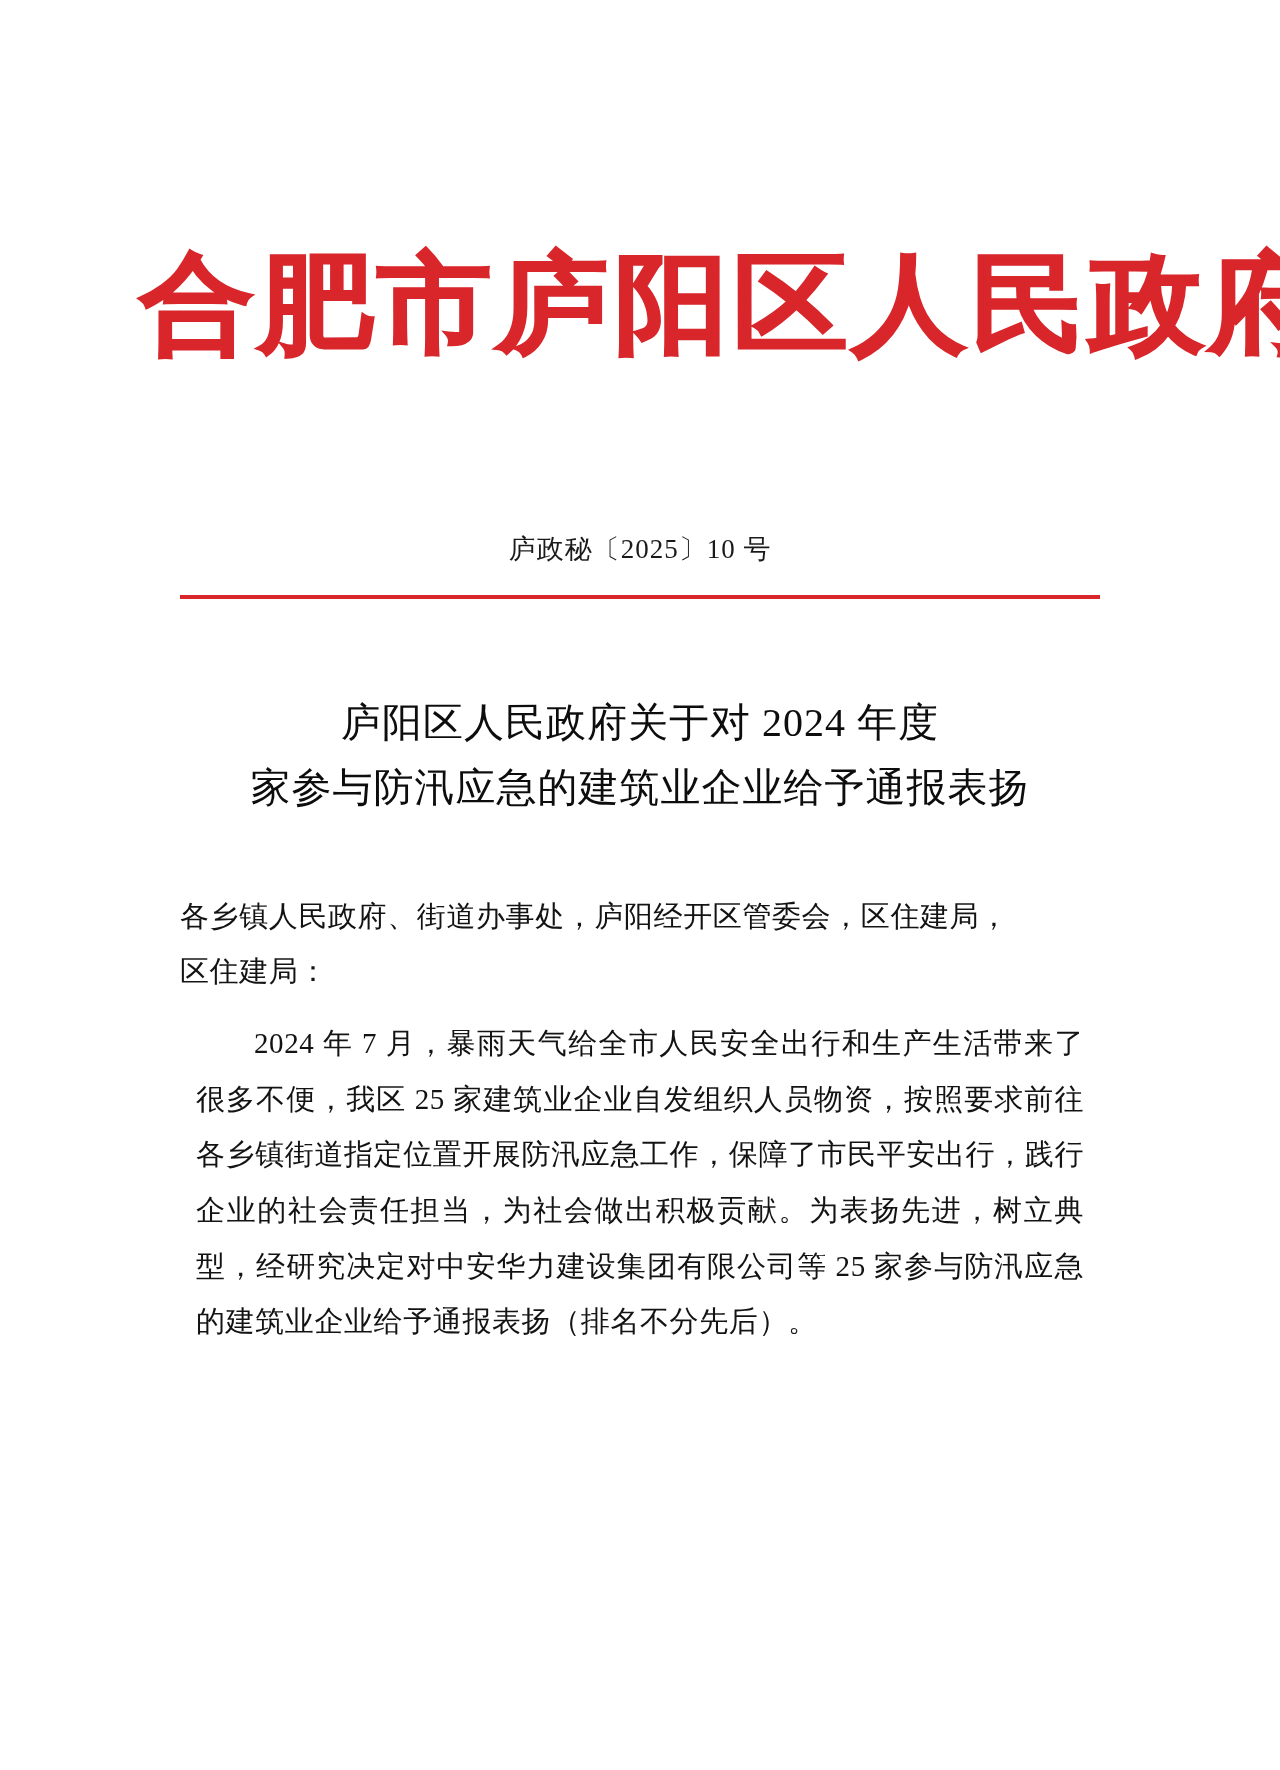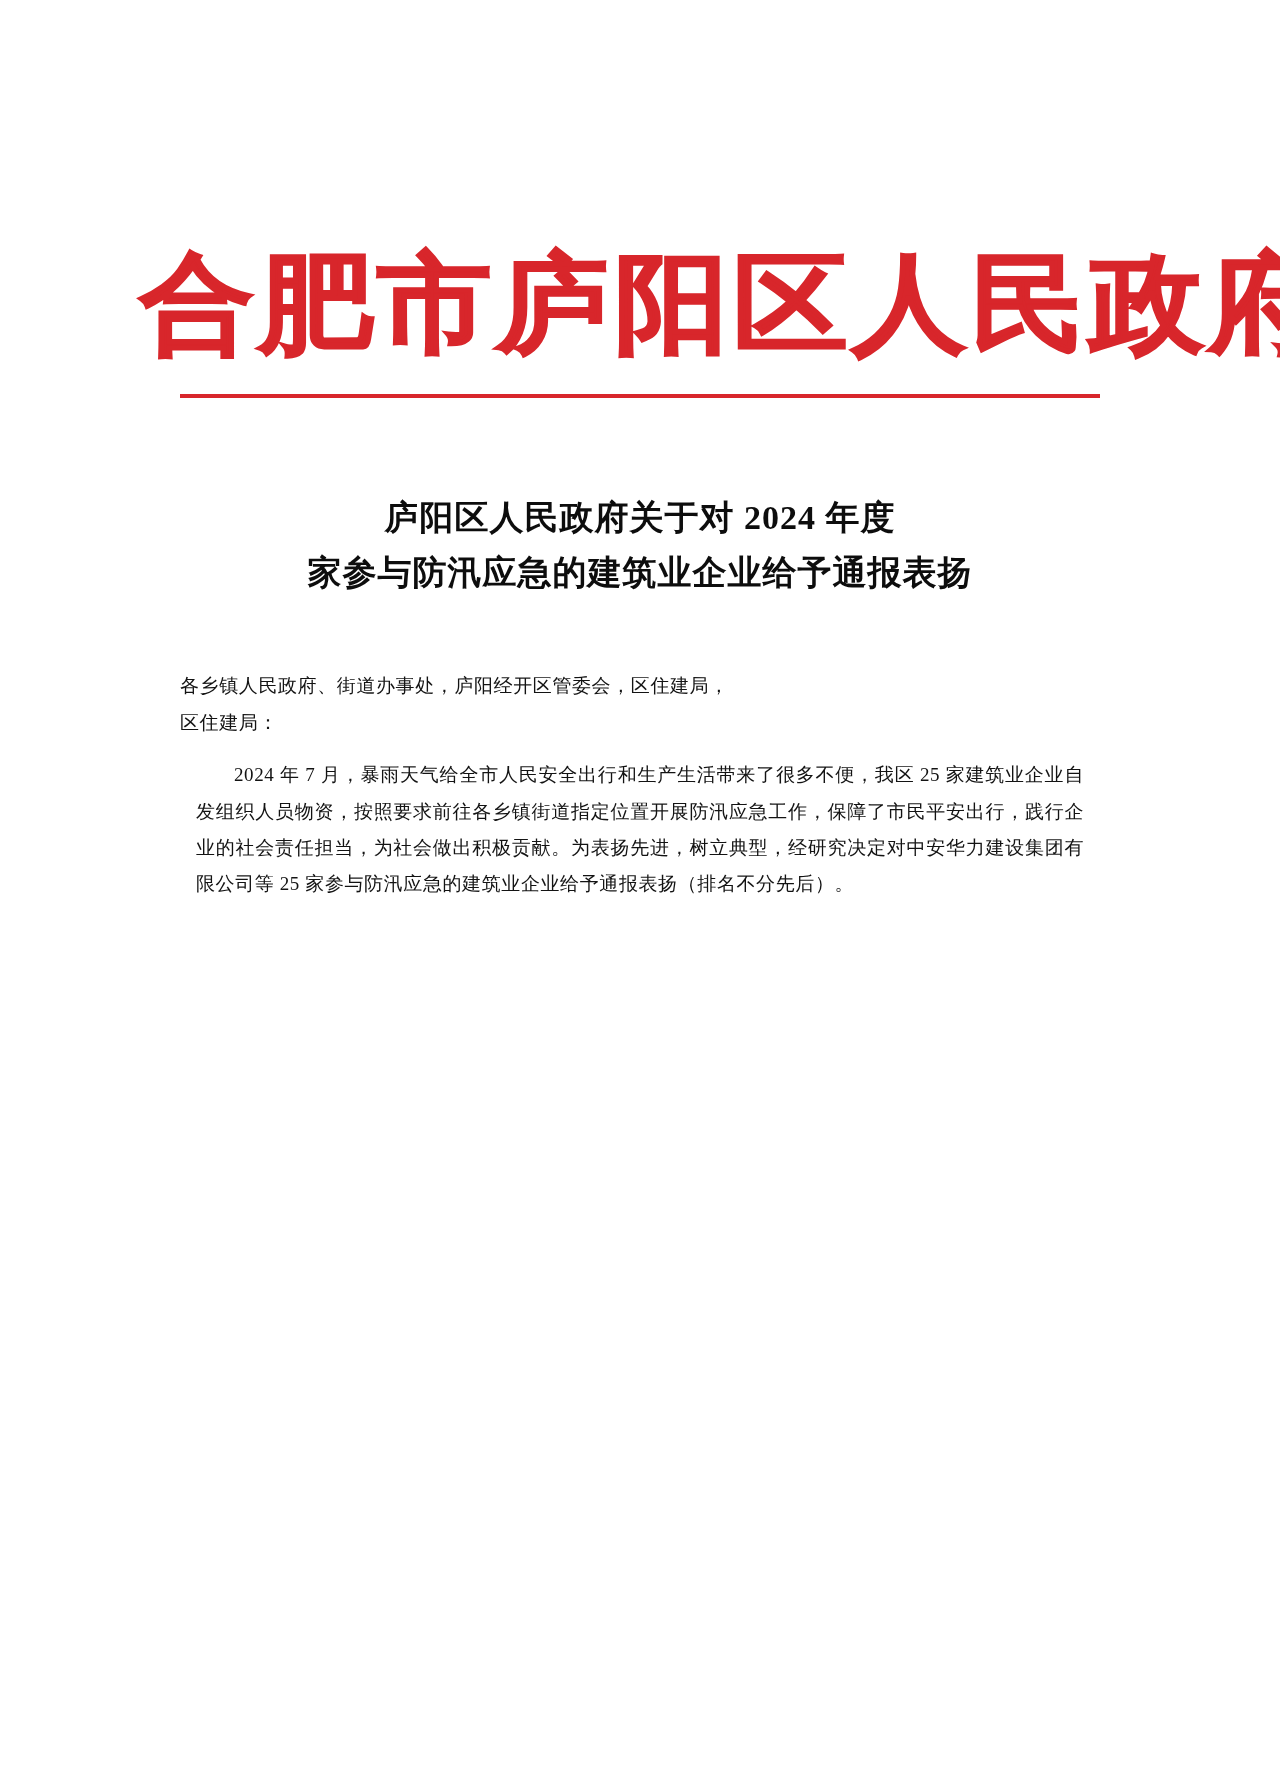--- a/index.html
+++ b/index.html
@@ -57,35 +57,35 @@
     margin-top: 28px;
     height: 4px;
     background: #d8262b;
     width: 100%;
   }
 
   
   .doc-title {
     margin-top: 92px;
     text-align: center;
-    font-weight: 700;
-    font-size: 34px;
+    font-weight: 400;
+    font-size: 40px;
     line-height: 1.62;
     letter-spacing: 1px;
     color: #0d0d0d;
   }
   .doc-title .line {
     display: block;
     white-space: nowrap;
   }
 
   
   .body-text {
     margin-top: 68px;
-    font-size: 19px;
+    font-size: 29px;
     line-height: 1.92;
     letter-spacing: 0.6px;
     color: #131313;
     text-align: justify;
   }
   .salutation {
     margin: 0;
     text-indent: 0;
   }
   .para {
@@ -95,20 +95,21 @@
 </style>
 </head>
 <body>
 
 <div class="page">
 
   <div class="masthead">
     <span class="masthead-title">合肥市庐阳区人民政府文件</span>
   </div>
 
+  <div class="doc-number">庐政秘〔2025〕10 号</div>
 
   <div class="red-rule"></div>
 
   <div class="doc-title">
     <span class="line">庐阳区人民政府关于对 2024 年度</span>
     <span class="line">家参与防汛应急的建筑业企业给予通报表扬</span>
   </div>
 
   <div class="body-text">
     <p class="salutation">各乡镇人民政府、街道办事处，庐阳经开区管委会，区住建局，</p>

